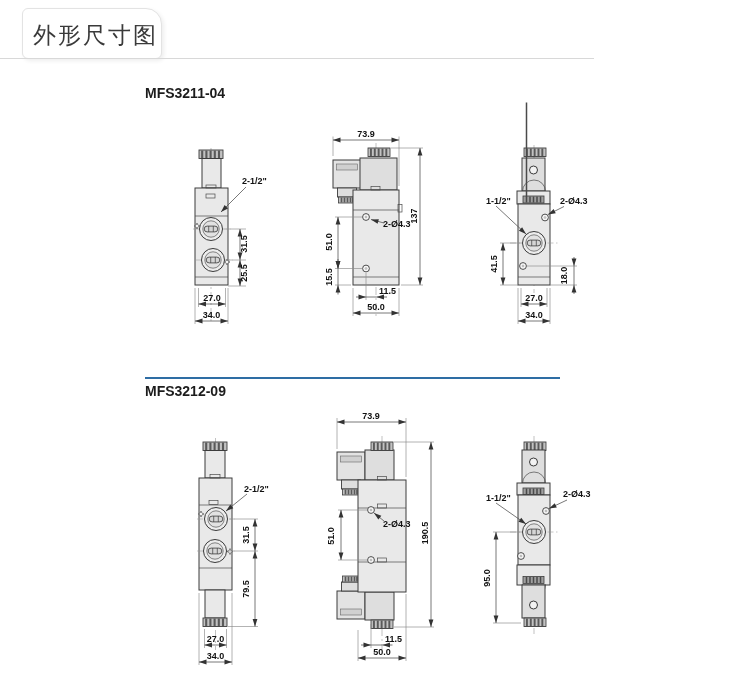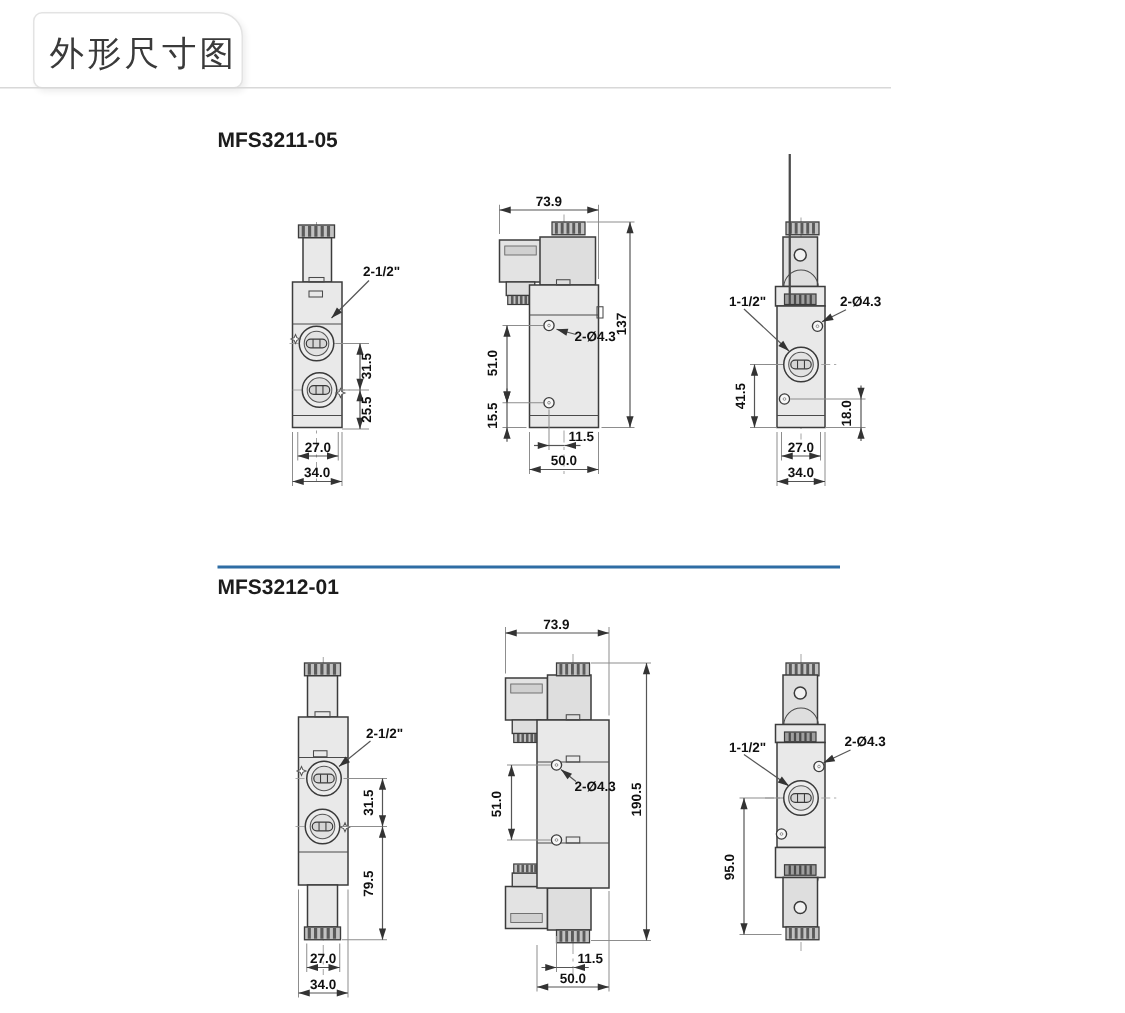--- a/index.html
+++ b/index.html
@@ -34,23 +34,23 @@
 </head>
 <body>
 
 <div class="page">
 
   <div class="hdr-tab"></div>
   <div class="title-cn">外形尺寸图</div>
   <div class="brand"><span>MARTO</span><sup>®</sup></div>
   <div class="hdr-rule"></div>
 
-  <div id="mt1" class="model-title">MFS3211-05</div>
+  <div id="mt1" class="model-title">MFS3211-04</div>
   <div class="blue-rule"></div>
-  <div id="mt2" class="model-title">MFS3212-01</div>
+  <div id="mt2" class="model-title">MFS3212-09</div>
 
   <svg class="draw" width="750" height="675" viewBox="0 0 750 675">
     <defs>
       <marker id="ah" markerWidth="9" markerHeight="7" refX="8" refY="3" orient="auto-start-reverse" markerUnits="userSpaceOnUse">
         <path d="M0.5,0.6 L8,3 L0.5,5.4 Z" fill="#333"></path>
       </marker>
       <g id="teeth">
         <rect x="0" y="0" width="24" height="8.5" fill="#c2c2c2" stroke="#3c3c3c" stroke-width="0.9"></rect>
         <path d="M3.2,0.6V7.9 M7.4,0.6V7.9 M11.6,0.6V7.9 M15.8,0.6V7.9 M20,0.6V7.9" stroke="#5a5a5a" stroke-width="2.1" fill="none"></path>
       </g>

